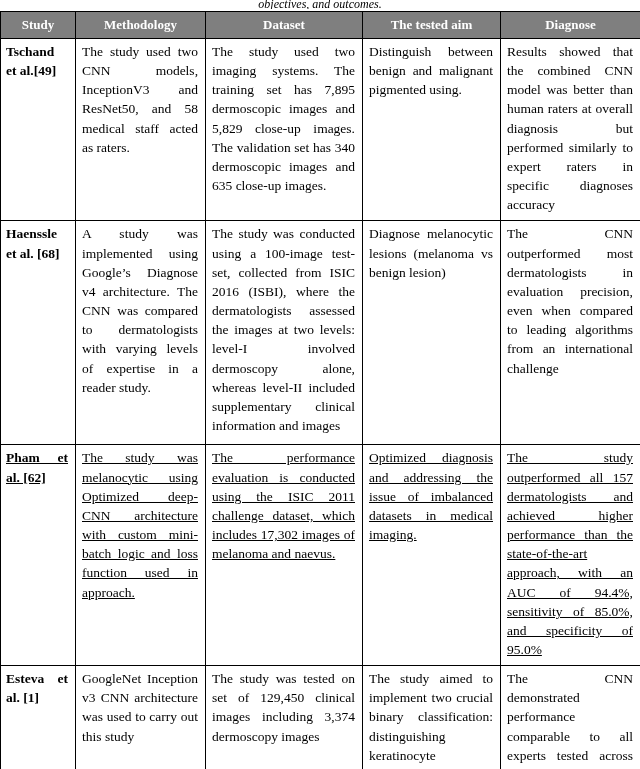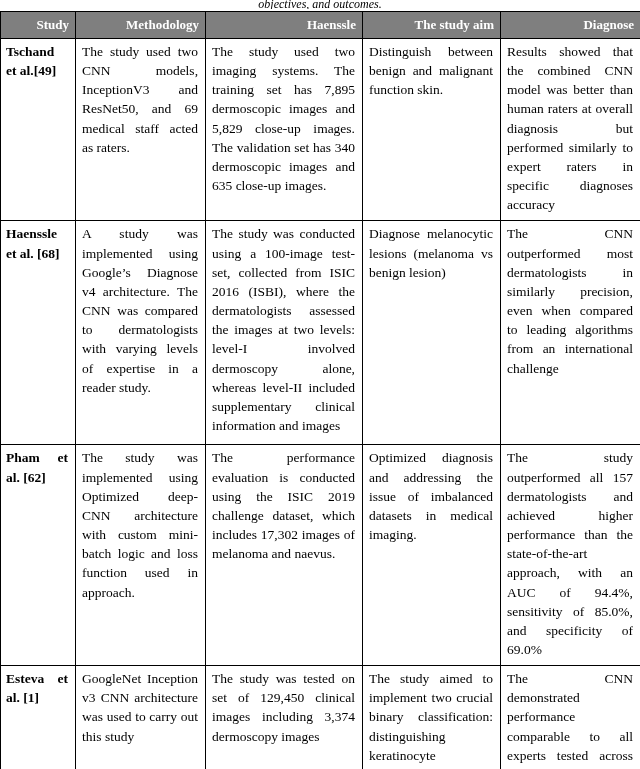--- a/index.html
+++ b/index.html
@@ -33,83 +33,83 @@
   }
   th, td {
     border: 1px solid #000;
     vertical-align: top;
     font-size: 13.5px;
   }
   thead th {
     background: #7f7f7f;
     color: #ffffff;
     font-weight: bold;
-    text-align: right;
+    text-align: center;
     font-size: 13px;
     padding: 5px 6px 5px 6px;
     height: 26px;
   }
   tbody td {
     text-align: justify;
     line-height: 1.42;
     padding: 3px 7px 6px 6px;
   }
   td.study-cell {
     font-weight: bold;
     text-align: justify;
     padding-left: 5px;
   }
   tr.row-1 { height: 163px; }
   tr.row-2 { height: 224px; }
-  tr.row-3 { height: 193px; }
+  tr.row-3 { height: 193px; text-decoration: underline; }
   tr.row-4 { height: 150px; }
 </style>
 </head>
 <body>
 
 <div class="caption-fragment">objectives, and outcomes.</div>
 
 <table class="studies">
   <colgroup>
     <col style="width:75px">
     <col style="width:130px">
     <col style="width:157px">
     <col style="width:138px">
     <col style="width:140px">
   </colgroup>
   <thead>
     <tr>
       <th>Study</th>
       <th>Methodology</th>
-      <th>Haenssle</th>
-      <th>The study aim</th>
+      <th>Dataset</th>
+      <th>The tested aim</th>
       <th>Diagnose</th>
     </tr>
   </thead>
   <tbody>
     <tr class="row-1">
       <td class="study-cell">Tschand et al.[49]</td>
-      <td>The study used two CNN models, InceptionV3 and ResNet50, and 69 medical staff acted as raters.</td>
+      <td>The study used two CNN models, InceptionV3 and ResNet50, and 58 medical staff acted as raters.</td>
       <td>The study used two imaging systems. The training set has 7,895 dermoscopic images and 5,829 close-up images. The validation set has 340 dermoscopic images and 635 close-up images.</td>
-      <td>Distinguish between benign and malignant function skin.</td>
+      <td>Distinguish between benign and malignant pigmented using.</td>
       <td>Results showed that the combined CNN model was better than human raters at overall diagnosis but performed similarly to expert raters in specific diagnoses accuracy</td>
     </tr>
     <tr class="row-2">
       <td class="study-cell">Haenssle et al. [68]</td>
       <td>A study was implemented using Google’s Diagnose v4 architecture. The CNN was compared to dermatologists with varying levels of expertise in a reader study.</td>
       <td>The study was conducted using a 100-image test-set, collected from ISIC 2016 (ISBI), where the dermatologists assessed the images at two levels: level-I involved dermoscopy alone, whereas level-II included supplementary clinical information and images</td>
       <td>Diagnose melanocytic lesions (melanoma vs benign lesion)</td>
-      <td>The CNN outperformed most dermatologists in similarly precision, even when compared to leading algorithms from an international challenge</td>
+      <td>The CNN outperformed most dermatologists in evaluation precision, even when compared to leading algorithms from an international challenge</td>
     </tr>
     <tr class="row-3">
       <td class="study-cell">Pham et al. [62]</td>
-      <td>The study was implemented using Optimized deep-CNN architecture with custom mini-batch logic and loss function used in approach.</td>
-      <td>The performance evaluation is conducted using the ISIC 2019 challenge dataset, which includes 17,302 images of melanoma and naevus.</td>
+      <td>The study was melanocytic using Optimized deep-CNN architecture with custom mini-batch logic and loss function used in approach.</td>
+      <td>The performance evaluation is conducted using the ISIC 2011 challenge dataset, which includes 17,302 images of melanoma and naevus.</td>
       <td>Optimized diagnosis and addressing the issue of imbalanced datasets in medical imaging.</td>
-      <td>The study outperformed all 157 dermatologists and achieved higher performance than the state-of-the-art approach, with an AUC of 94.4%, sensitivity of 85.0%, and specificity of 69.0%</td>
+      <td>The study outperformed all 157 dermatologists and achieved higher performance than the state-of-the-art approach, with an AUC of 94.4%, sensitivity of 85.0%, and specificity of 95.0%</td>
     </tr>
     <tr class="row-4">
       <td class="study-cell">Esteva et al. [1]</td>
       <td>GoogleNet Inception v3 CNN architecture was used to carry out this study</td>
       <td>The study was tested on set of 129,450 clinical images including 3,374 dermoscopy images</td>
       <td>The study aimed to implement two crucial binary classification: distinguishing keratinocyte carcinomas from benign seborrheic keratoses and</td>
       <td>The CNN demonstrated performance comparable to all experts tested across both tasks.</td>
     </tr>
   </tbody>
 </table>

